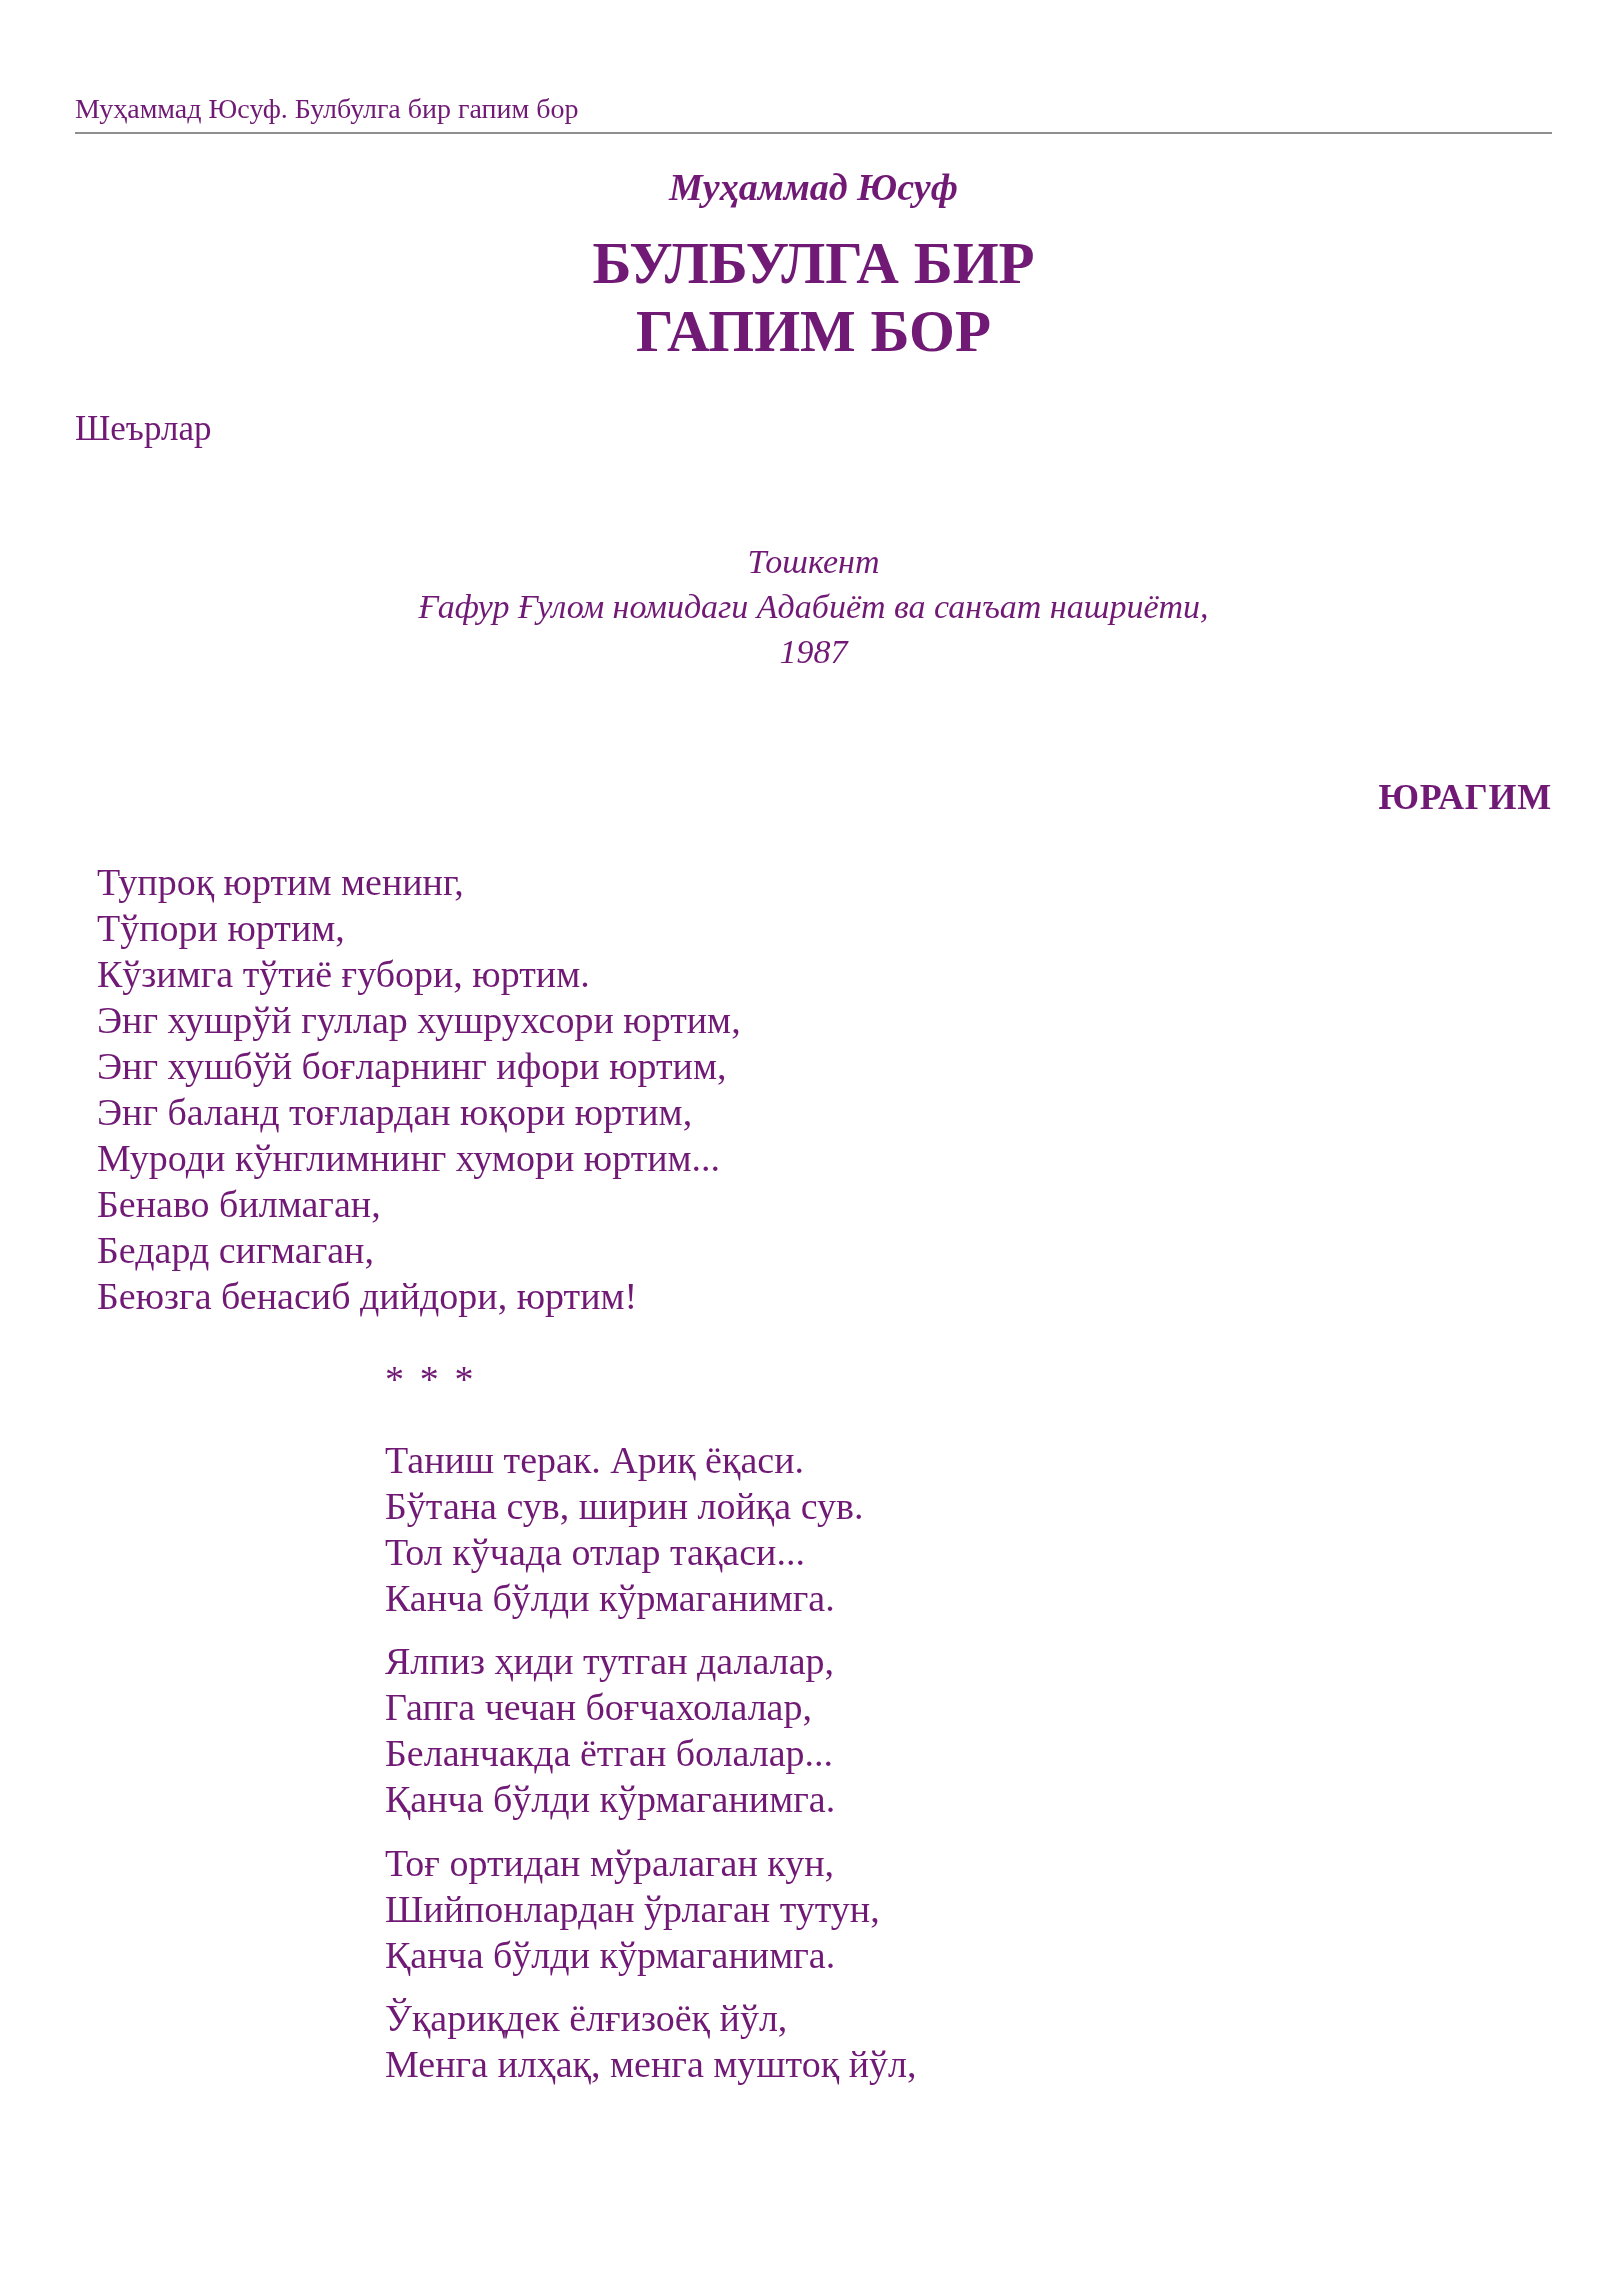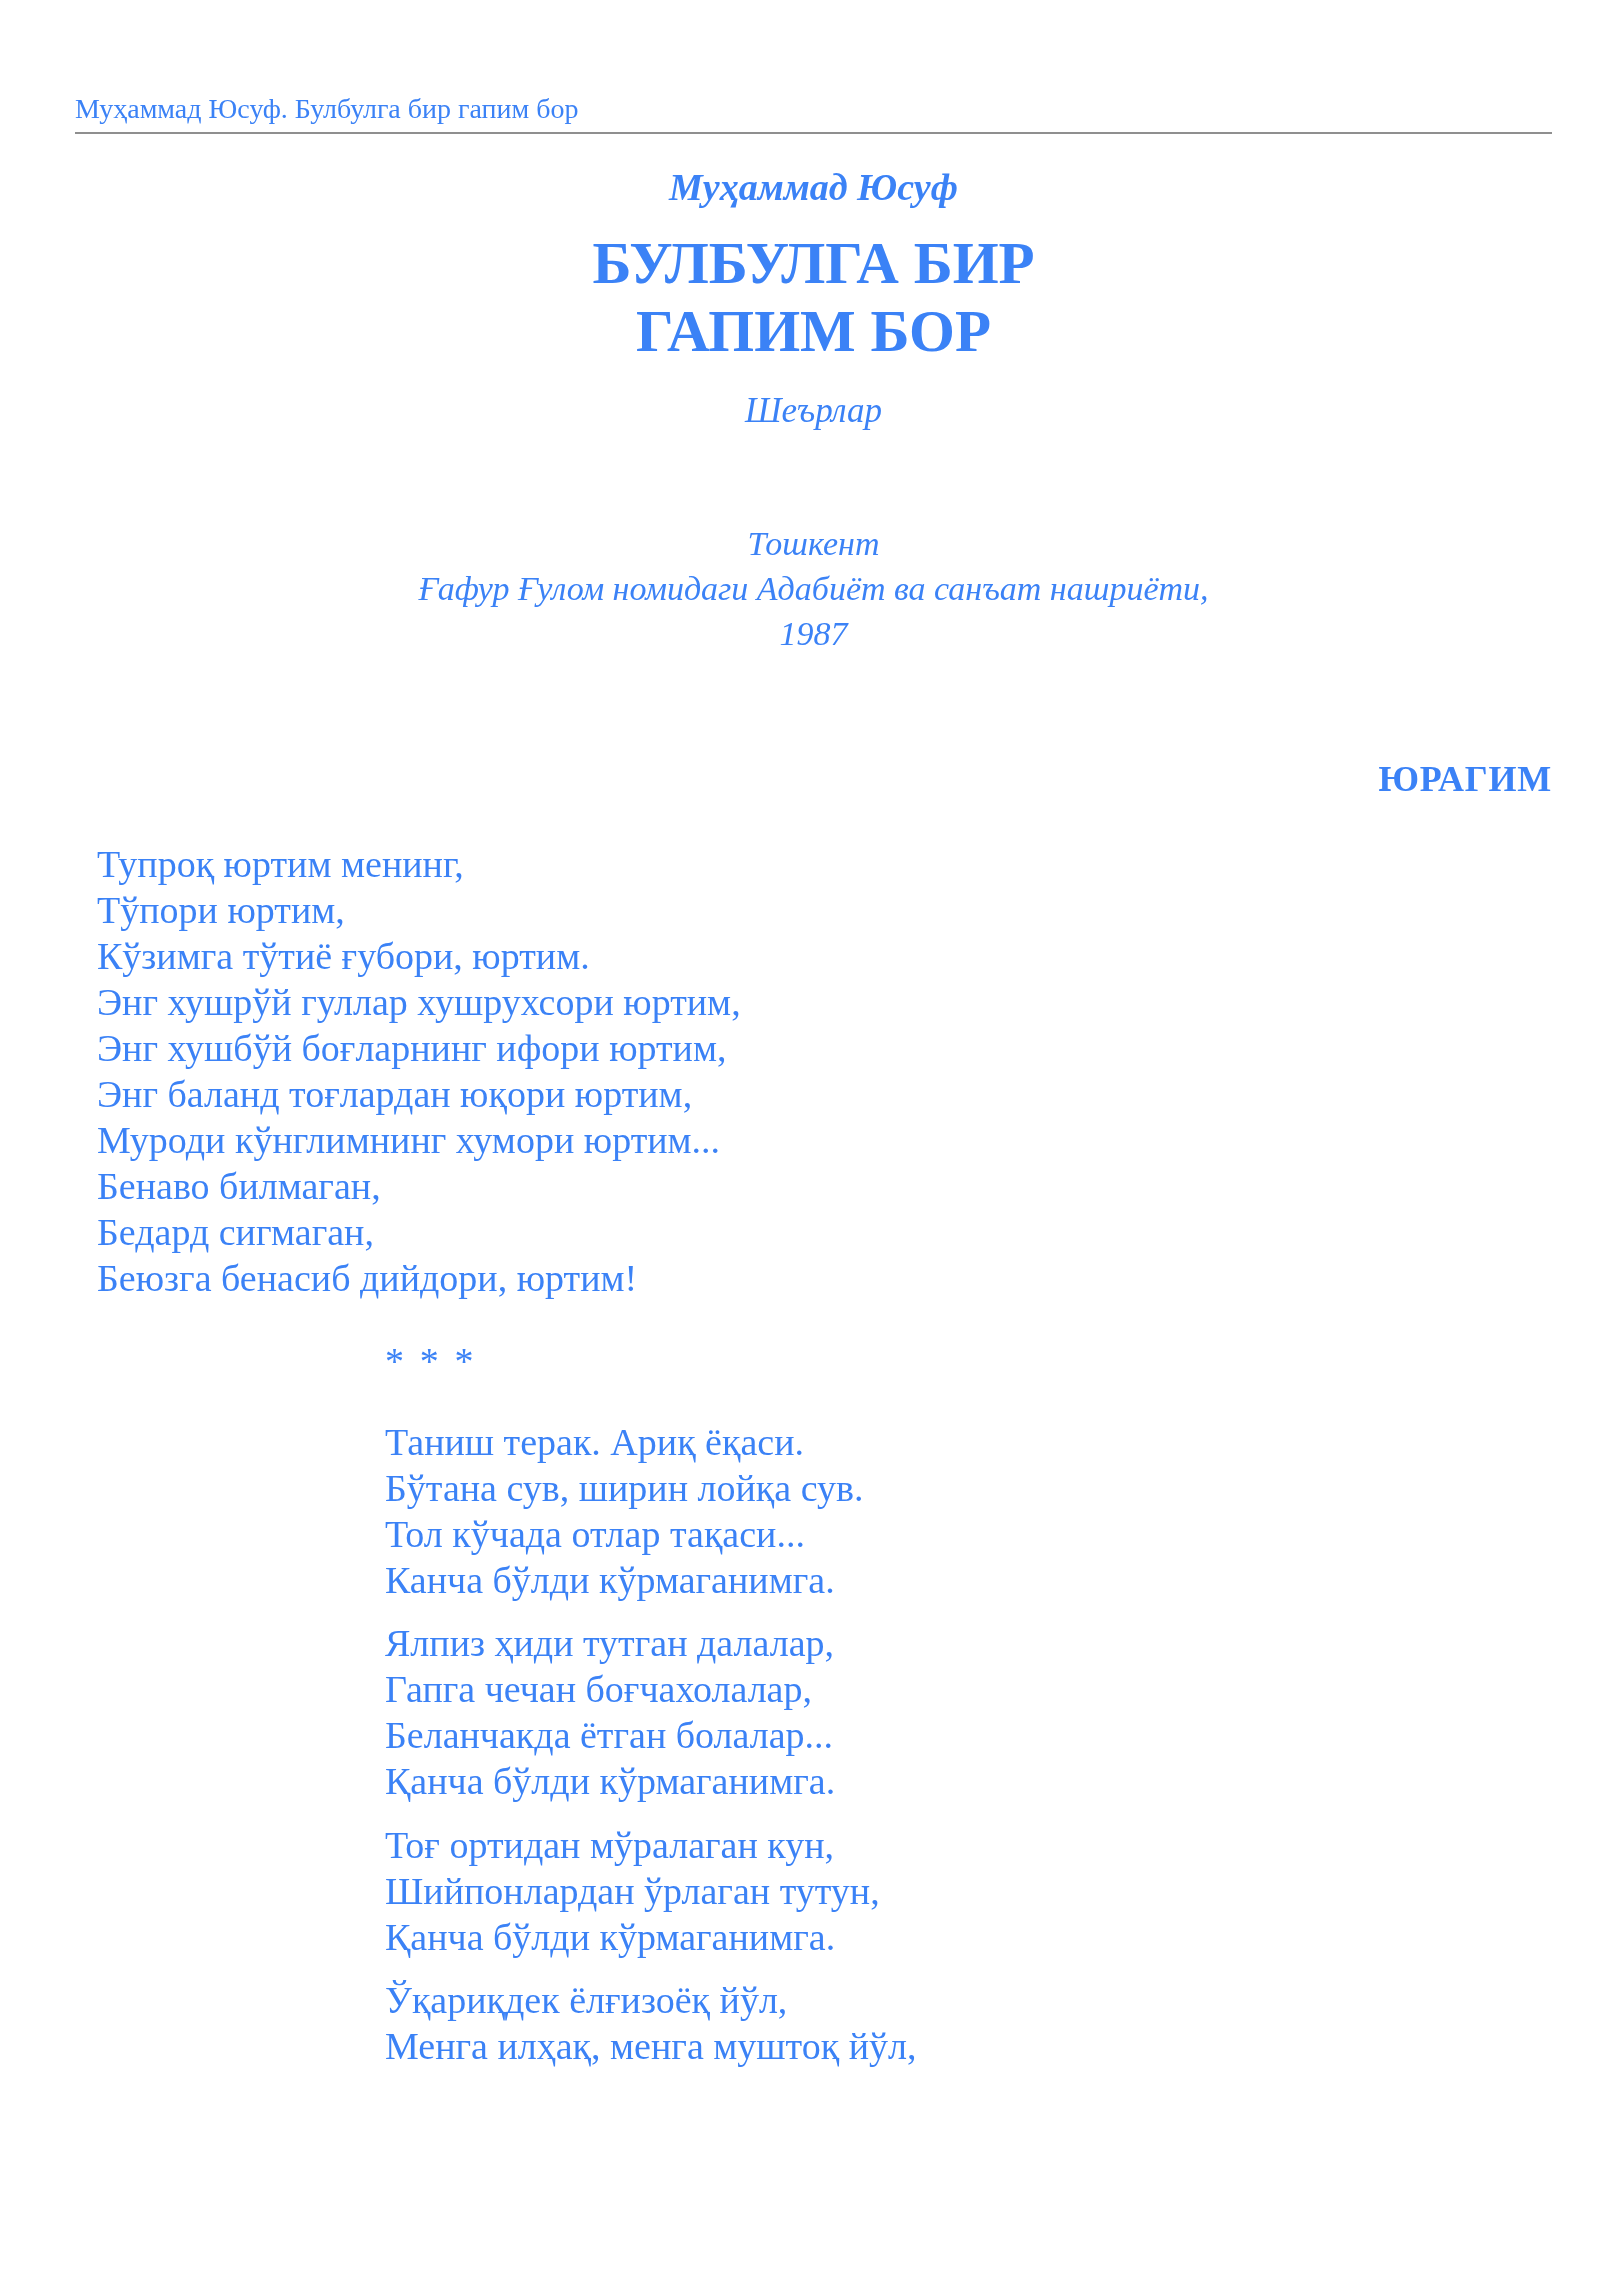--- a/index.html
+++ b/index.html
@@ -1,21 +1,21 @@
 <!DOCTYPE html>
 <html lang="uz" style="font-size:12.6px"><head>
 <meta charset="utf-8">
 <style>
   html, body { margin: 0; padding: 0; background: #ffffff; }
   .page {
     position: relative;
     width: 1623px;
     height: 2295px;
     background: #ffffff;
-    color: #3b82f6;
+    color: #701a75;
     font-family: "Liberation Serif", "DejaVu Serif", serif;
     box-sizing: border-box;
     padding: 91px 71px 0 75px;
     overflow: hidden;
   }
   .running-header {
     font-size: 28px;
     line-height: 36px;
     white-space: nowrap;
   }
@@ -33,23 +33,21 @@
     line-height: 46px;
   }
   .book-title {
     margin-top: 19px;
     text-align: center;
     font-weight: bold;
     font-size: 59px;
     line-height: 68px;
   }
   .genre {
-    margin-top: 24px;
-    text-align: center;
-    font-style: italic;
+    margin-top: 42px;
     font-size: 35px;
     line-height: 44px;
   }
   .imprint {
     margin-top: 88px;
     text-align: center;
     font-style: italic;
     font-size: 34px;
     line-height: 45px;
   }

